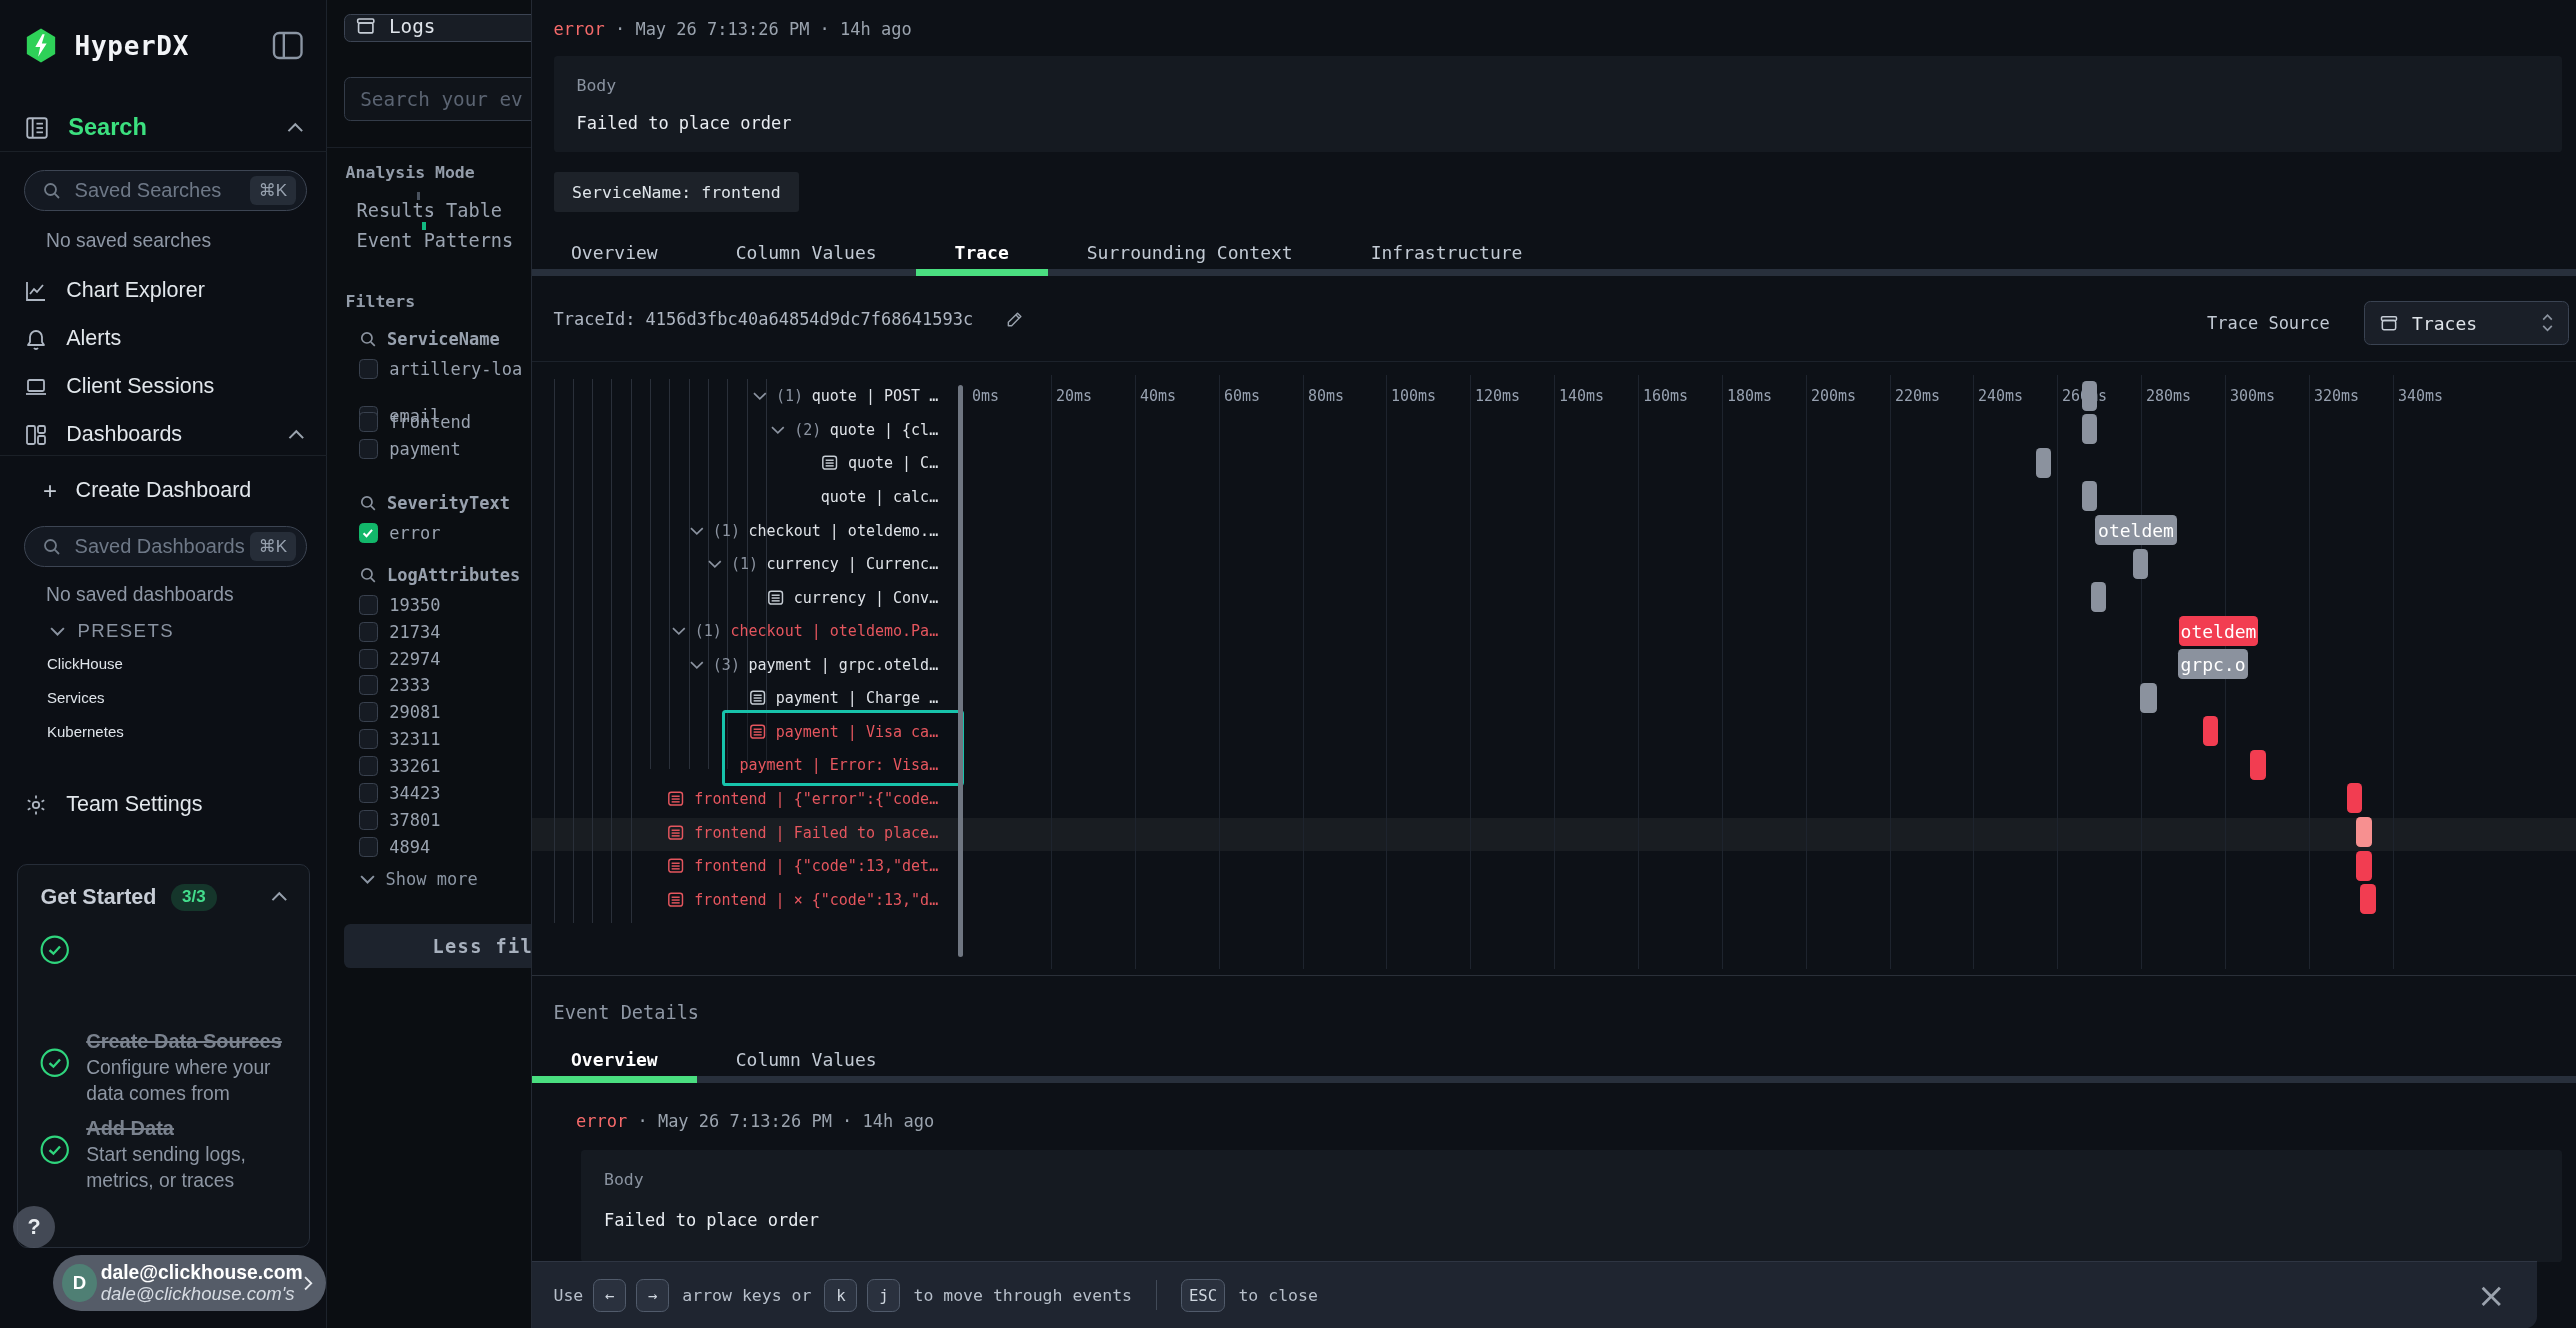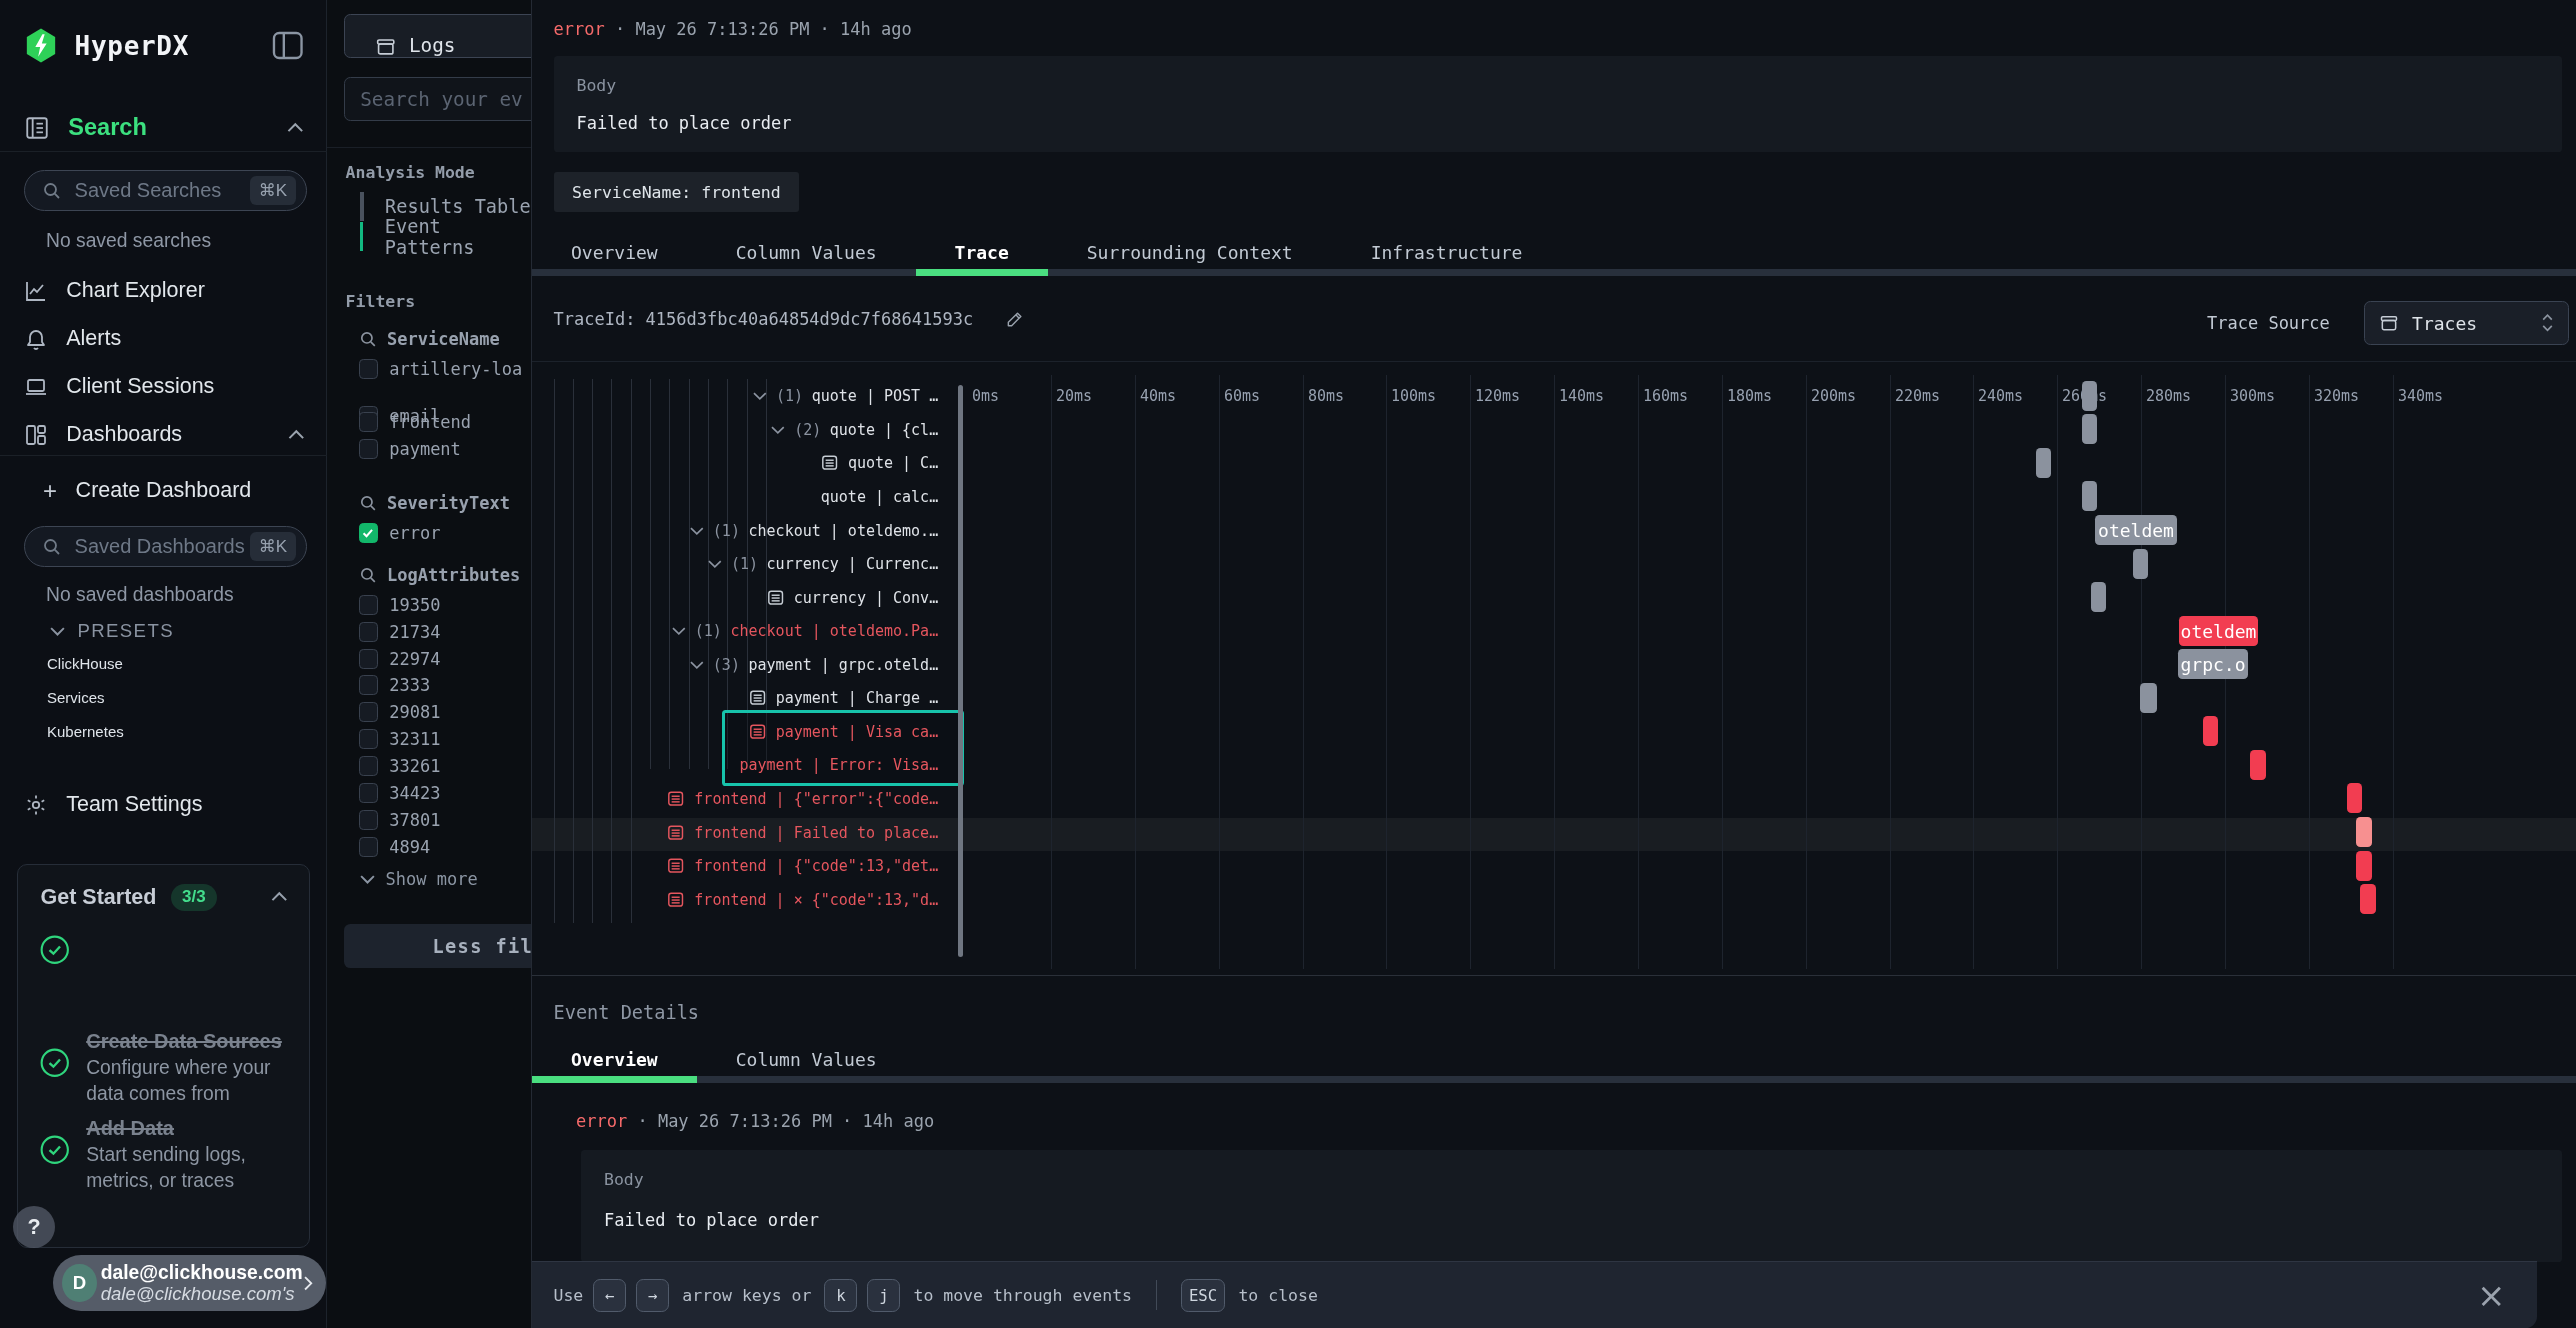--- a/index.html
+++ b/index.html
@@ -52,29 +52,29 @@
   .avatar { width:38px; height:38px; border-radius:50%; background:#4f7f74; color:#fff; font-weight:bold;
             font-size:18.6px; display:flex; align-items:center; justify-content:center; }
   .user-texts { margin-left:4px; line-height:21.5px; }
   .user-name { font-size:19.3px; font-weight:bold; color:#fff; }
   .user-sub { font-size:18.6px; color:#d6dbe2; }
   .user-chevron { margin-left:auto; }
 
   
   #filtercol { position:absolute; left:327px; top:0; width:204px; height:1328px;
                background:#0b0e12; overflow:hidden; font-family:"DejaVu Sans Mono", monospace; }
-  .src-btn { position:absolute; left:16.5px; top:14.3px; width:215px; height:44px; border:0.7px solid #3c4453;
-             border-radius:6.4px; background:#181d25; display:flex; align-items:flex-end; padding:0 30px; }
+  .src-btn { position:absolute; left:16.5px; top:14.3px; width:215px; height:28px; border:0.7px solid #3c4453;
+             border-radius:6.4px; background:#181d25; display:flex; align-items:flex-start; padding:0 10px; }
   .src-btn .lbl { font-size:19.3px; color:#dfe4ea; margin-left:13px; }
   .evt-search { position:absolute; left:16.5px; top:77px; width:215px; height:44px; border:0.7px solid #343c49;
                 border-radius:6.4px; background:#10141a; display:flex; align-items:center; padding:0 15.7px; }
   .evt-search .ph { font-size:19.3px; color:#5b6472; }
   .fc-div { position:absolute; left:0; width:204px; height:0.7px; background:#1a1f27; }
   .fc-h { position:absolute; left:18.6px; font-size:16.5px; font-weight:bold; color:#939ca9; }
-  .mode-opt { position:absolute; left:33px; height:29px; display:flex; align-items:center; }
+  .mode-opt { position:absolute; left:8px; height:29px; display:flex; align-items:center;flex-direction:column; }
   .mode-bar { width:3.6px; height:29px; background:#4a525e; }
   .mode-bar.active { background:#12b981; }
   .mode-opt .lbl { font-size:18.6px; color:#9aa3b0; margin-left:21.5px; }
   .grp-hdr { position:absolute; left:31.5px; display:flex; align-items:center; height:26px; }
   .grp-hdr .lbl { font-size:17px; font-weight:bold; color:#98a1ae; margin-left:10px; }
   .chk-row { position:absolute; left:31.5px; display:flex; align-items:center; height:26px; }
   .chk-box { width:19.3px; height:19.3px; border:1.4px solid #39414e; border-radius:4.3px; background:#161b23; }
   .chk-box.on { background:#12b76a; border-color:#12b76a; display:flex; align-items:center; justify-content:center; }
   .chk-row .lbl { font-size:17px; color:#9aa3b0; margin-left:11.4px; white-space:nowrap; }
   .show-more { position:absolute; left:31.5px; display:flex; align-items:center; height:26px; color:#8b95a3; }

